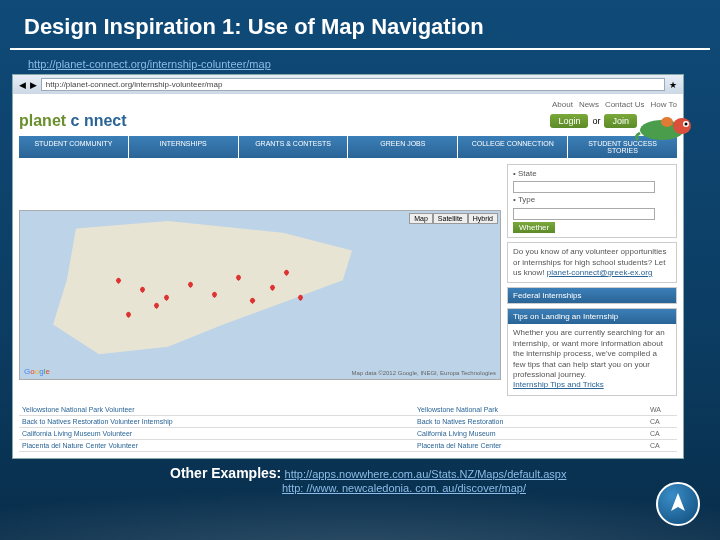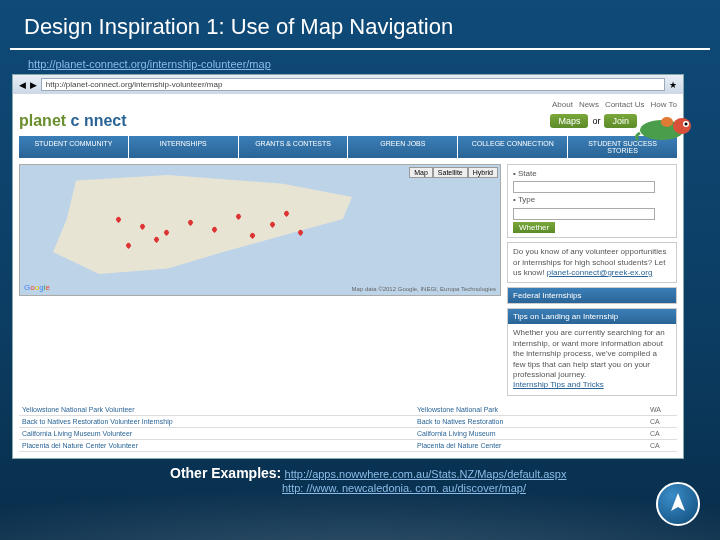--- a/index.html
+++ b/index.html
@@ -4,21 +4,21 @@
 <style>
   * { box-sizing: border-box; margin: 0; padding: 0; }
   body {
     width: 720px; height: 540px;
     background: linear-gradient(180deg, #0f4a78 0%, #0c3d63 60%, #082d4a 100%);
     font-family: Arial, sans-serif;
     position: relative;
     overflow: hidden;
   }
   .slide-title {
-    color: #fff; font-size: 22px; font-weight: normal;
+    color: #fff; font-size: 22px; font-weight: bold;
     padding: 8px 14px;
     border-bottom: 2px solid #fff;
     margin: 6px 10px 4px 10px;
   }
   .top-link {
     color: #8bbce8; font-size: 11px; text-decoration: underline;
     margin: 2px 0 4px 28px; display: inline-block;
   }
   .browser {
     background: #dbe3ec;
@@ -54,21 +54,21 @@
     width:70px; height:40px; position:absolute; right:18px; top:108px;
   }
   .navtabs {
     display:flex; gap:1px; margin:6px 0;
   }
   .navtabs div {
     background: linear-gradient(#3b7fb8,#2a6496);
     color:#fff; font-size:7px; padding:4px 6px; flex:1; text-align:center;
   }
   .main { display:flex; gap:6px; }
-  .mapwrap { flex:1; position:relative; background:#bcd3e8; height:132px; border:1px solid #aaa;}
+  .mapwrap { flex:1; position:relative; background:#bcd3e8; height:170px; border:1px solid #aaa;margin-top:46px;}
   .maptoggle { position:absolute; top:2px; right:2px; display:flex; font-size:7px;}
   .maptoggle div { background:#eee; border:1px solid #999; padding:1px 4px;}
   .mapland {
     position:absolute; inset:10px 10px 10px 10px;
     background: #e8e4d4;
     clip-path: polygon(10% 5%, 30% 0%, 55% 8%, 70% 20%, 68% 40%, 55% 55%, 42% 70%, 30% 85%, 15% 90%, 5% 70%, 8% 40%);
   }
   .pin {
     position:absolute; width:5px; height:5px; background:#d33; border-radius:50% 50% 50% 0;
     transform: rotate(-45deg);
@@ -126,21 +126,21 @@
       <span>News</span>
       <span>Contact Us</span>
       <span>How To</span>
     </div>
     <div class="header">
       <div class="logo">
         <span class="p1">planet</span>
         <span class="p2">c  nnect</span>
       </div>
       <div class="auth">
-        <div class="btn">Maps</div>
+        <div class="btn">Login</div>
         <span>or</span>
         <div class="btn">Join</div>
       </div>
     </div>
     <svg class="chameleon" viewBox="0 0 70 40">
       <ellipse cx="30" cy="22" rx="22" ry="10" fill="#4a9d4a"></ellipse>
       <ellipse cx="50" cy="18" rx="9" ry="8" fill="#d94f3a"></ellipse>
       <circle cx="54" cy="16" r="3" fill="#fff"></circle>
         <circle cx="54" cy="16" r="1.5" fill="#000"></circle>
       <path d="M8 25 Q2 28 6 32" stroke="#4a9d4a" stroke-width="3" fill="none"></path>

